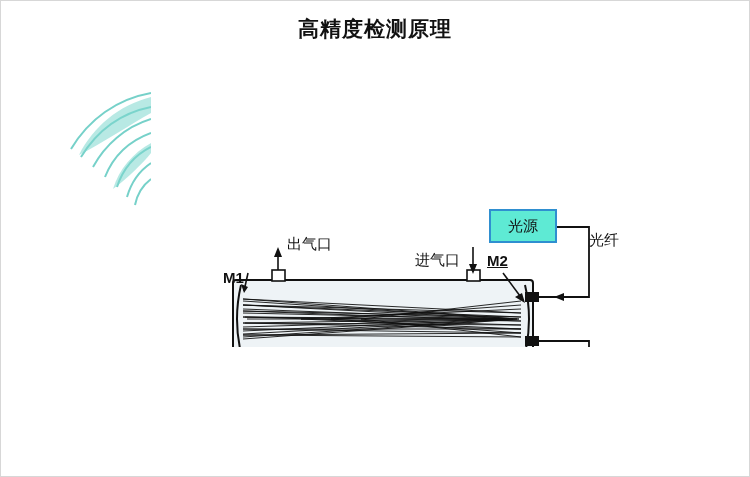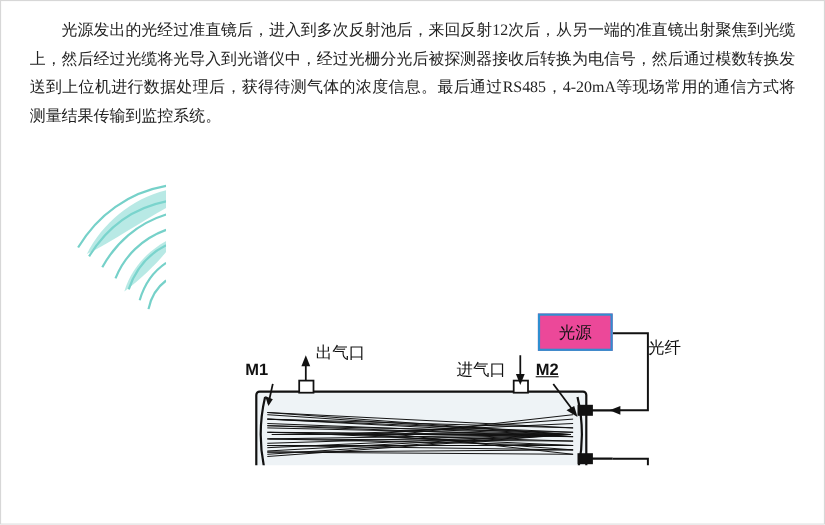--- a/index.html
+++ b/index.html
@@ -48,37 +48,37 @@
     font-size:15px;
     color:#111;
     font-family:"Liberation Sans", sans-serif;
     white-space:nowrap;
   }
   .lbl-bold { font-weight:bold; }
   .box {
     position:absolute;
     box-sizing:border-box;
     border:2px solid #2f8fd0;
-    background:#ec4899;
+    background:#5eead4;
     color:#111;
     font-size:15px;
     display:flex;
     align-items:center;
     justify-content:center;
     white-space:nowrap;
   }
   .palm { position:absolute; right:0; bottom:0; width:150px; height:180px; }
 </style>
 </head>
 <body>
 
 <div class="page">
 
+  <div class="title">高精度检测原理</div>
 
-  <div class="paragraph">光源发出的光经过准直镜后，进入到多次反射池后，来回反射12次后，从另一端的准直镜出射聚焦到光缆上，然后经过光缆将光导入到光谱仪中，经过光栅分光后被探测器接收后转换为电信号，然后通过模数转换发送到上位机进行数据处理后，获得待测气体的浓度信息。最后通过RS485，4-20mA等现场常用的通信方式将测量结果传输到监控系统。</div>
 
   <div class="diagram">
 
     <svg width="750" height="300" viewBox="0 0 750 300">
 
       <rect x="232" y="233" width="300" height="78" rx="3" fill="#eef3f6" stroke="#111" stroke-width="2"></rect>
 
       <path d="M240 238 Q232 272 240 306" fill="none" stroke="#111" stroke-width="2"></path>
 
       <path d="M524 238 Q532 272 524 306" fill="none" stroke="#111" stroke-width="2"></path>
@@ -137,21 +137,21 @@
       <line x1="268" y1="386" x2="222" y2="386" stroke="#111" stroke-width="2"></line>
       <polygon points="216,386 226,381 226,391" fill="#111"></polygon>
 
       <g>
         <line x1="152" y1="338" x2="152" y2="406" stroke="#111" stroke-width="1.6"></line>
         <line x1="152" y1="406" x2="222" y2="406" stroke="#111" stroke-width="1.6"></line>
         <path d="M156 392 L162 372 L168 388 L174 358 L181 392 L187 366 L194 392 L201 372 L208 392" fill="none" stroke="#111" stroke-width="1.8"></path>
       </g>
     </svg>
 
-    <div class="lbl lbl-bold" style="left:222px; top:205px;text-align:right;">M1</div>
+    <div class="lbl lbl-bold" style="left:222px; top:222px;text-align:right;">M1</div>
     <div class="lbl lbl-bold" style="left:486px; top:205px;text-decoration:underline;">M2</div>
     <div class="lbl" style="left:286px; top:188px;text-align:right;">出气口</div>
     <div class="lbl" style="left:414px; top:204px;text-align:right;">进气口</div>
     <div class="lbl" style="left:588px; top:184px;">光纤</div>
 
     <div class="box" style="left:488px; top:162px; width:68px; height:34px;">光源</div>
 
     <svg class="palm" viewBox="0 0 150 180">
       <g fill="none" stroke="#5fc9c0" stroke-width="2" opacity="0.85">
         <path d="M150 60 C120 66 96 84 80 110"></path>

